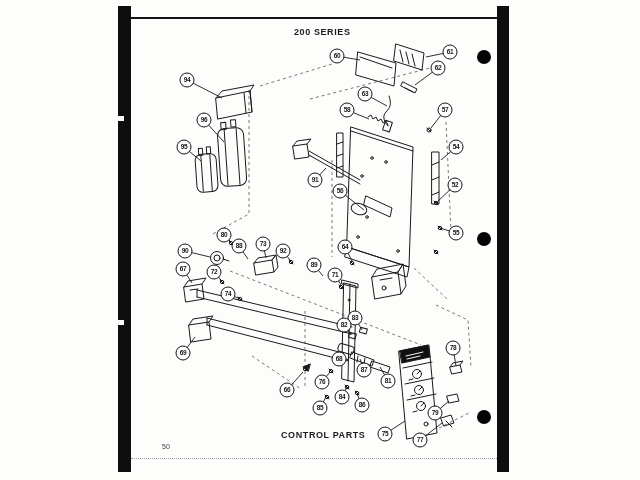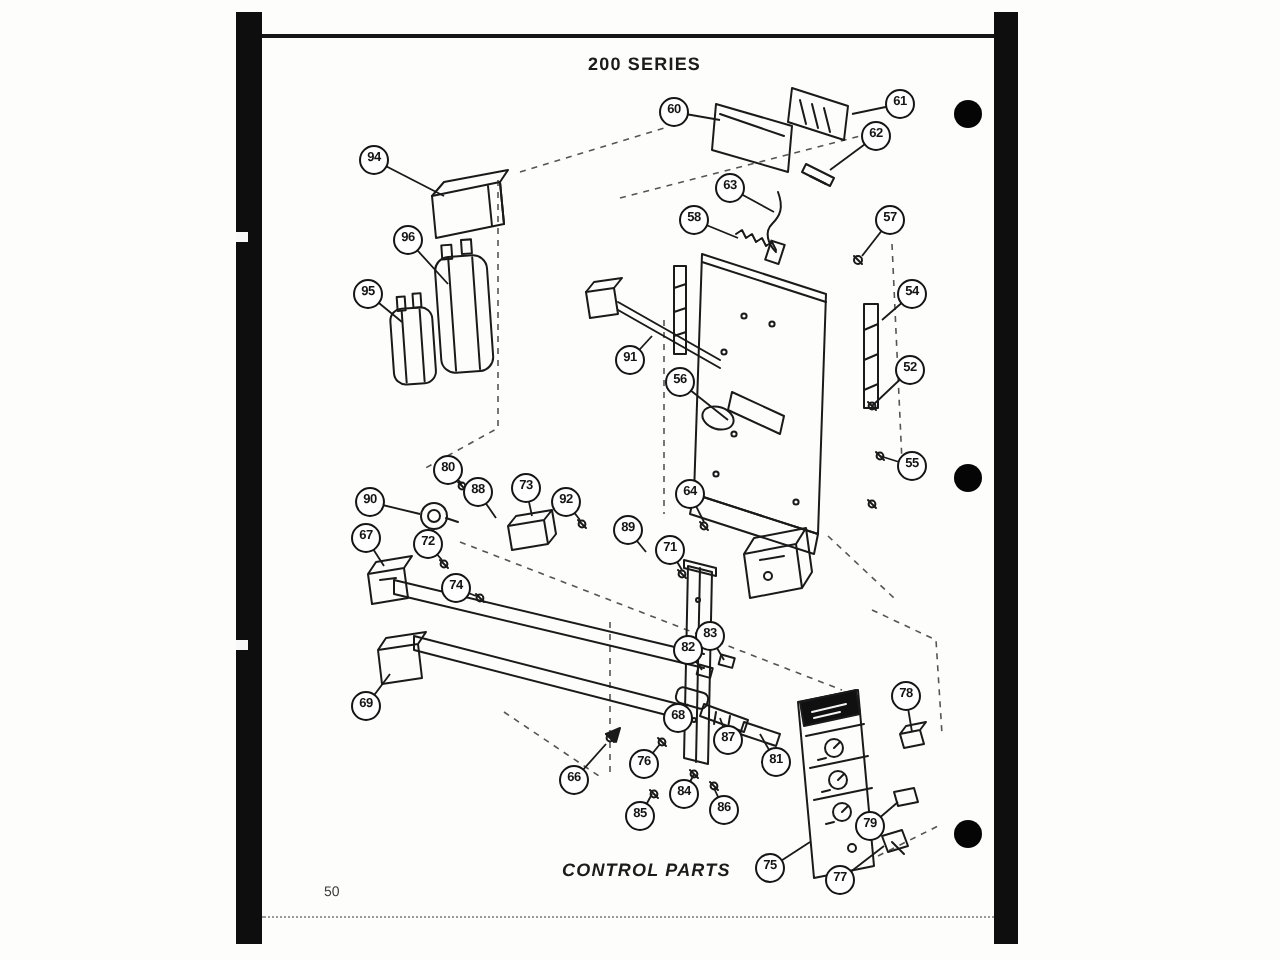--- a/index.html
+++ b/index.html
@@ -27,21 +27,21 @@
   <div class="notch" style="left:118px;top:116px;width:6px;height:5px;"></div>
   <div class="notch" style="left:118px;top:320px;width:6px;height:5px;"></div>
   <div class="bar" style="left:497px;top:6px;width:12px;height:466px;"></div>
   <div class="topline" style="left:131px;top:17px;width:366px;height:2px;"></div>
   <div class="dotline" style="left:131px;top:458px;width:366px;"></div>
   <div class="punch" style="left:477px;top:50px;"></div>
   <div class="punch" style="left:477px;top:232px;"></div>
   <div class="punch" style="left:477px;top:410px;"></div>
 
   <div class="title" style="left:294px;top:27px;">200 SERIES</div>
-  <div class="title" style="left:281px;top:430px;font-style:italic;">CONTROL PARTS</div>
+  <div class="title" style="left:281px;top:430px;">CONTROL PARTS</div>
   <div class="pagenum" style="left:162px;top:443px;">50</div>
 
   <svg class="art" width="640" height="480" viewBox="0 0 640 480">
     <g stroke="#555" stroke-width="0.8" fill="none" stroke-dasharray="3 3">
       <path d="M249,90 L249,214 L211,235"></path>
       <path d="M260,86 L332,64"></path>
       <path d="M310,99 L434,67"></path>
       <path d="M446,122 L451,231"></path>
       <path d="M332,160 L332,257"></path>
       <path d="M414,268 L447,299"></path>

